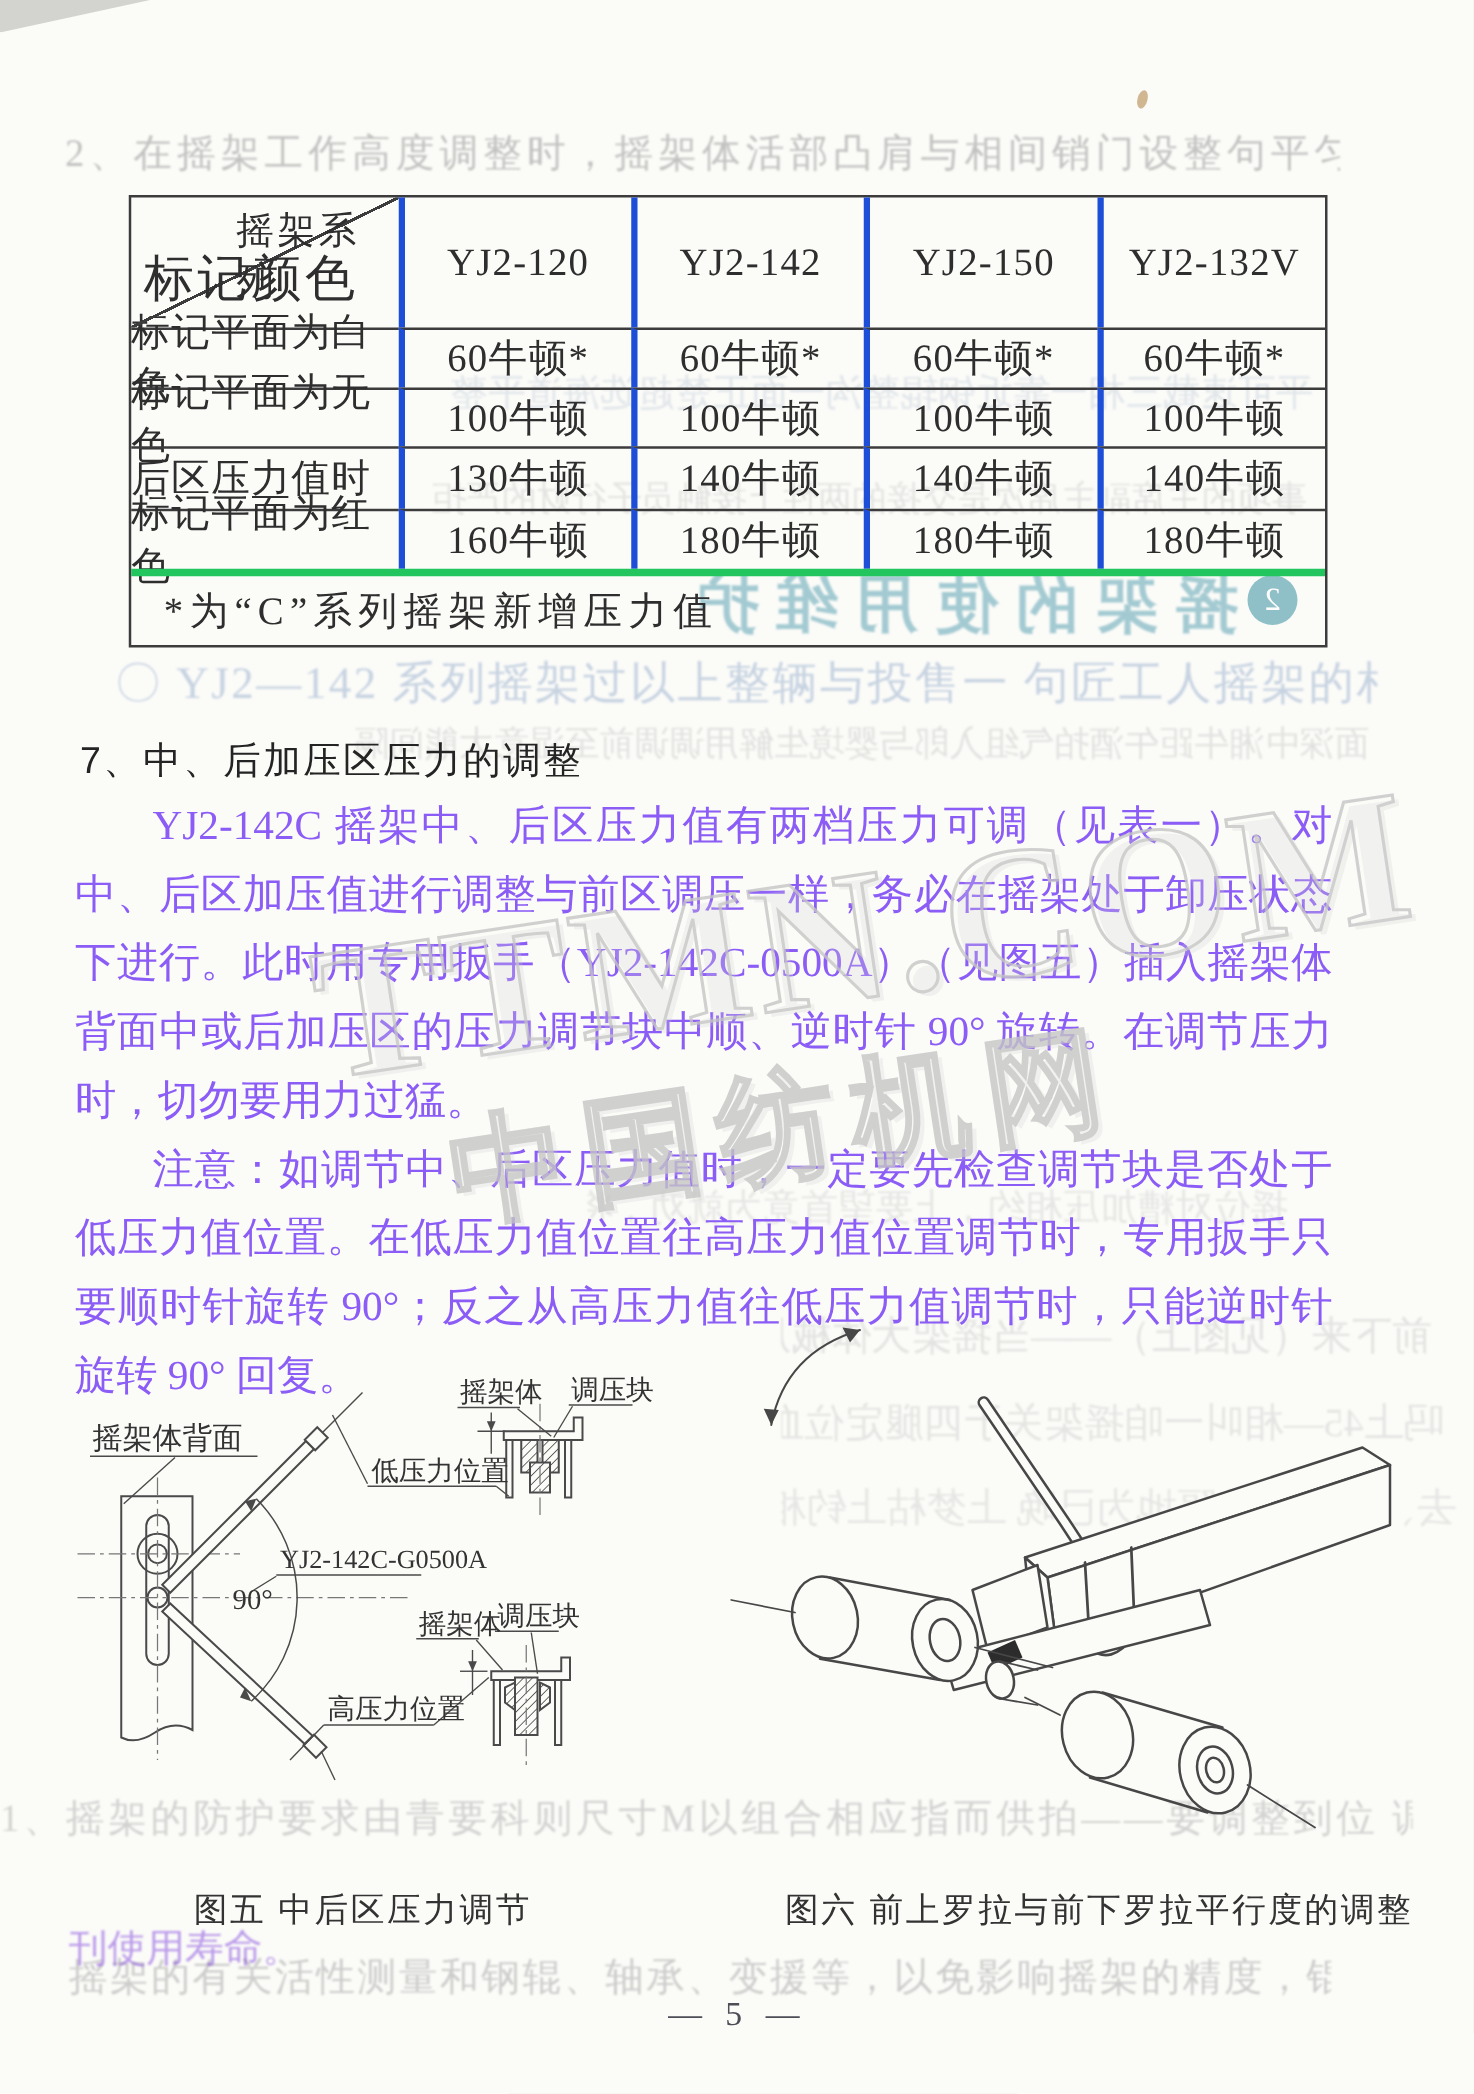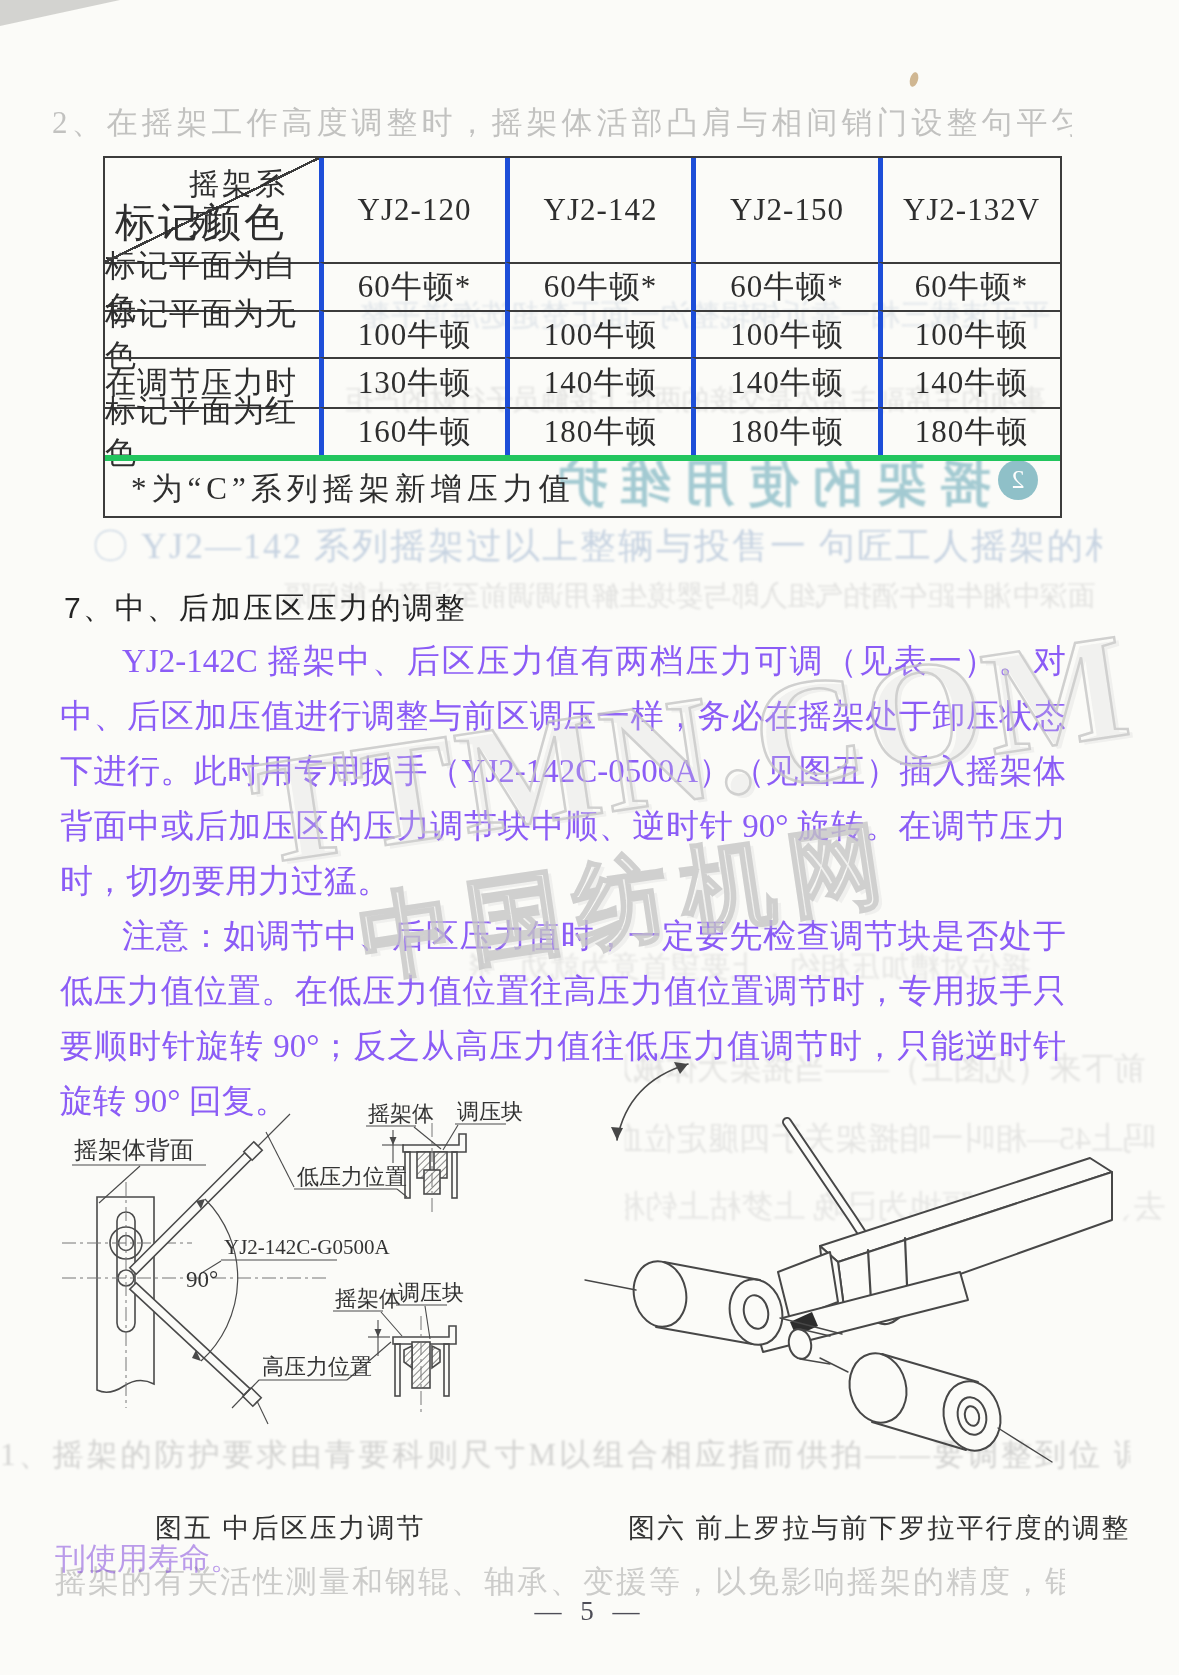--- a/index.html
+++ b/index.html
@@ -109,21 +109,21 @@
     <div class="c">60牛顿*</div>
     <div class="c">60牛顿*</div>
     <div class="c">60牛顿*</div>
 
     <div class="c first-col">标记平面为无色</div>
     <div class="c">100牛顿</div>
     <div class="c">100牛顿</div>
     <div class="c">100牛顿</div>
     <div class="c">100牛顿</div>
 
-    <div class="c first-col">在调节压力时</div>
+    <div class="c first-col">后区压力值时</div>
     <div class="c">130牛顿</div>
     <div class="c">140牛顿</div>
     <div class="c">140牛顿</div>
     <div class="c">140牛顿</div>
 
     <div class="c first-col">标记平面为红色</div>
     <div class="c">160牛顿</div>
     <div class="c">180牛顿</div>
     <div class="c">180牛顿</div>
     <div class="c">180牛顿</div>

